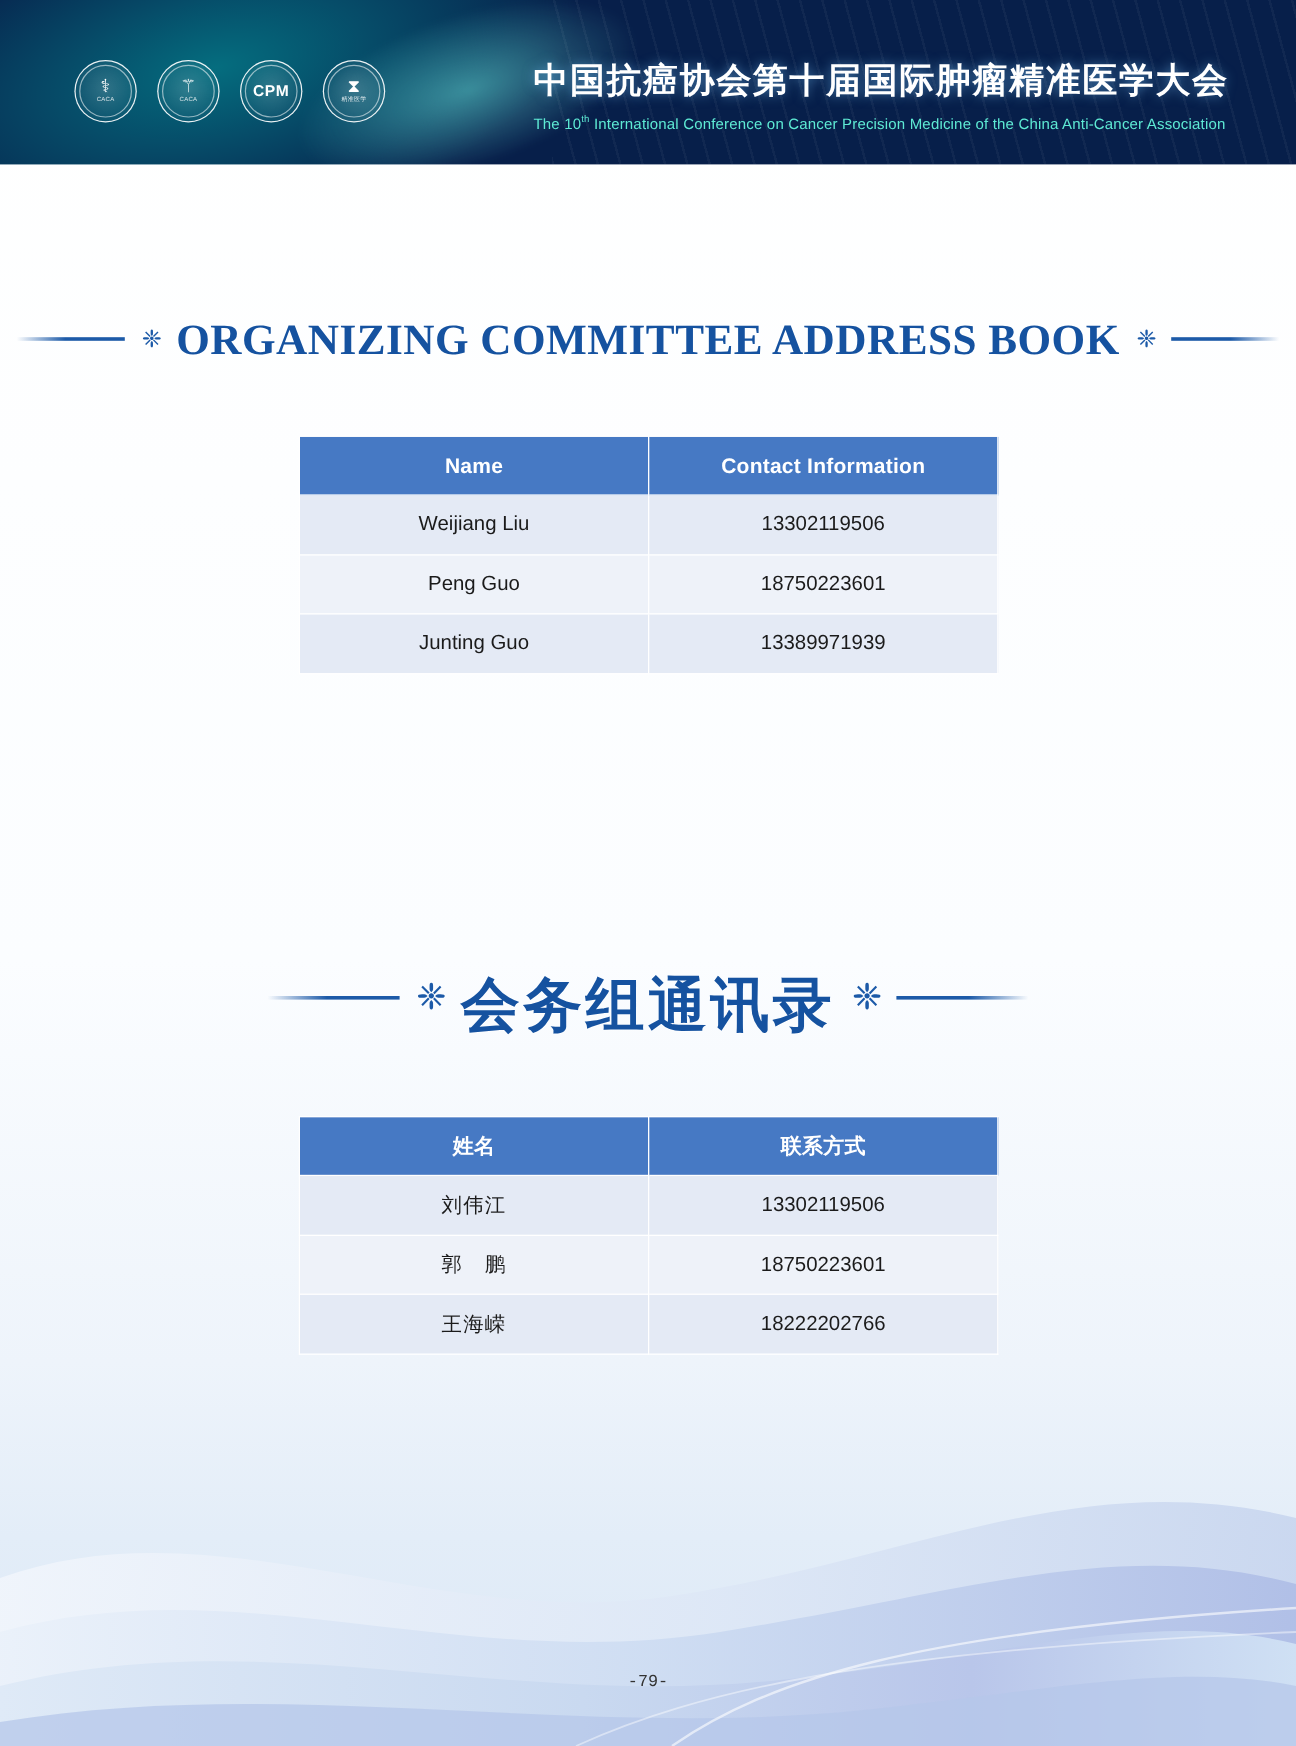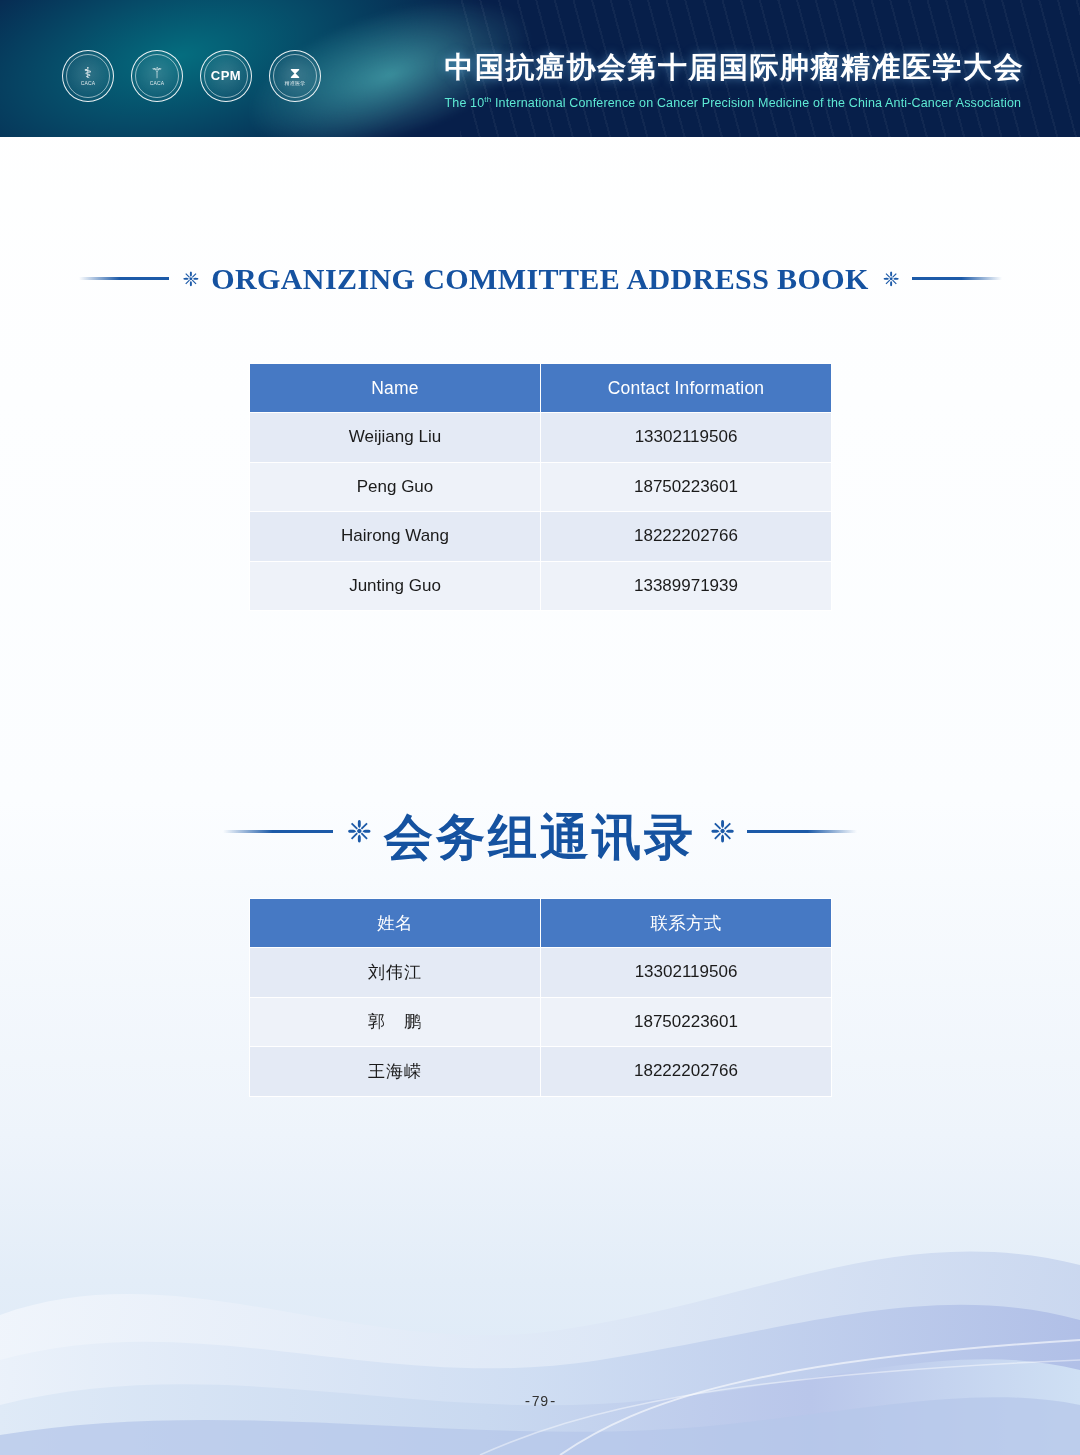--- a/index.html
+++ b/index.html
@@ -153,21 +153,21 @@
   }
   .title-orn {
     color: #1c5aa8;
     font-size: 20px;
     line-height: 1;
     letter-spacing: -2px;
   }
   .title-en {
     font-family: "Liberation Serif", "DejaVu Serif", serif;
     font-weight: bold;
-    font-size: 30px;
+    font-size: 36px;
     color: #1552a0;
     letter-spacing: .4px;
     white-space: nowrap;
   }
   .title-cn {
     font-family: "Liberation Serif", "DejaVu Serif", serif;
     font-weight: bold;
     font-size: 49px;
     color: #1552a0;
     letter-spacing: 3px;
@@ -184,27 +184,27 @@
   
   .addr-table {
     position: absolute;
     left: 249px;
     width: 582px;
     border-collapse: collapse;
     table-layout: fixed;
     font-size: 17px;
   }
   #table-en { top: 363px; }
-  #table-cn { top: 898px; }
+  #table-cn { top: 930px; }
 
   .addr-table th {
     background: #4679c4;
     color: #ffffff;
     font-size: 17.5px;
-    font-weight: normal;
+    font-weight: bold;
     height: 46px;
     border: 1px solid #ffffff;
     letter-spacing: .2px;
   }
   .addr-table td {
     height: 46.5px;
     text-align: center;
     color: #1b1b1b;
     font-size: 17px;
     border: 1px solid #ffffff;
@@ -299,24 +299,20 @@
       </tr>
     </thead>
     <tbody>
       <tr>
         <td>Weijiang Liu</td>
         <td>13302119506</td>
       </tr>
       <tr>
         <td>Peng Guo</td>
         <td>18750223601</td>
-      </tr>
-      <tr>
-        <td>Hairong Wang</td>
-        <td>18222202766</td>
       </tr>
       <tr>
         <td>Junting Guo</td>
         <td>13389971939</td>
       </tr>
     </tbody>
   </table>
 
   <div class="section-title" id="title-cn-block">
     <span class="title-rule"></span>

